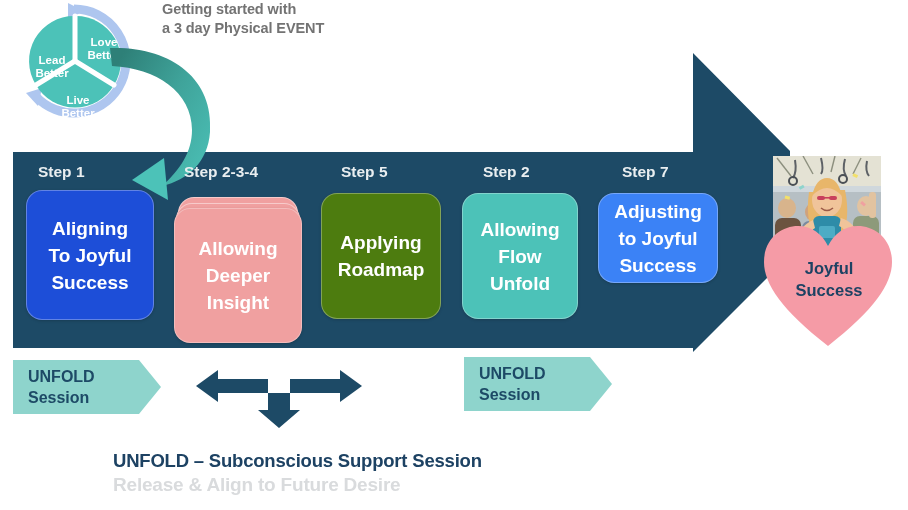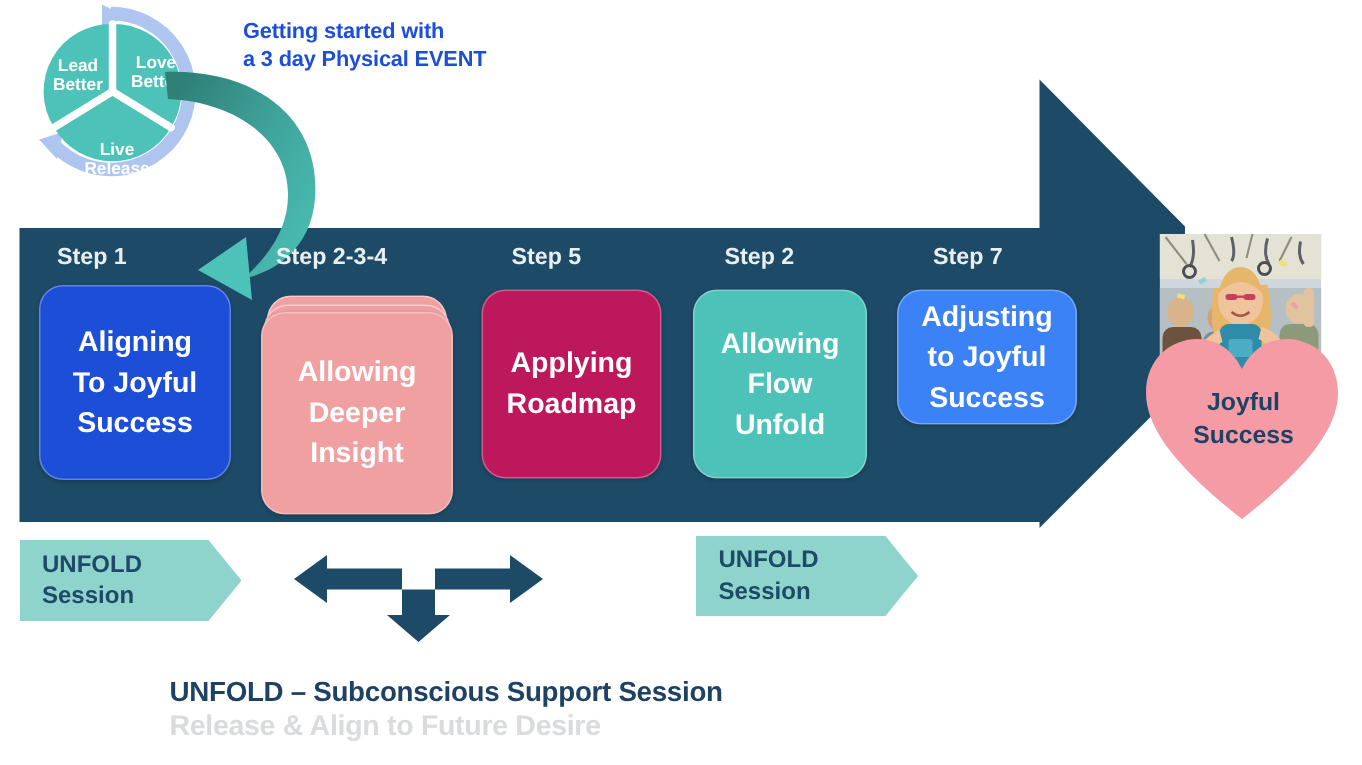--- a/index.html
+++ b/index.html
@@ -34,30 +34,30 @@
   }
   .cycle-seg-label {
     position: absolute;
     color: #ffffff;
     font-size: 11.5px;
     font-weight: 700;
     line-height: 13px;
     text-align: center;
     width: 54px;
   }
-  #cycle-label-lead { left: 7px;  top: 36px; }
+  #cycle-label-lead { left: 7px;  top: 52px; }
   #cycle-label-love { left: 59px; top: 34px; }
   #cycle-label-live { left: 33px; top: 92px; }
 
   
   #intro-heading {
     position: absolute;
     left: 162px;
-    top: 12px;
-    color: #1d4ed8;
+    top: 0;
+    color: #737373;
     font-size: 14.5px;
     font-weight: 700;
     line-height: 19px;
     letter-spacing: -0.1px;
     white-space: pre-line;
   }
 
   
   .step-label {
     position: absolute;
@@ -209,21 +209,21 @@
       <line x1="57" y1="59" x2="57" y2="14"></line>
       <line x1="57" y1="59" x2="96" y2="83"></line>
       <line x1="57" y1="59" x2="18" y2="83"></line>
     </g>
   </svg>
   <div class="cycle-seg-label" id="cycle-label-lead">Lead
 Better</div>
   <div class="cycle-seg-label" id="cycle-label-love">Love
 Better</div>
   <div class="cycle-seg-label" id="cycle-label-live">Live
-Release</div>
+Better</div>
 </div>
 
 <svg id="curved-arrow" viewBox="0 0 150 160" xmlns="http://www.w3.org/2000/svg">
   <defs>
     <linearGradient id="curvedGrad" x1="1" y1="1" x2="0" y2="0.2">
       <stop offset="0%" stop-color="#4cc2b8"></stop>
       <stop offset="55%" stop-color="#3fa39a"></stop>
       <stop offset="100%" stop-color="#2e8078"></stop>
     </linearGradient>
   </defs>
@@ -244,21 +244,21 @@
 <div class="step-card" id="step-card-1" style="left:26px; top:190px; width:128px; height:130px; background:#1d4ed8;">Aligning
 To Joyful
 Success</div>
 
 <div class="stack-layer" style="left:178px; top:197px; width:120px; height:36px; background:#f0a0a0;"></div>
 <div class="stack-layer" style="left:176px; top:203px; width:124px; height:36px; background:#f0a0a0;"></div>
 <div class="step-card" id="step-card-2" style="left:174px; top:208px; width:128px; height:135px; background:#f0a0a0;">Allowing
 Deeper
 Insight</div>
 
-<div class="step-card" id="step-card-3" style="left:321px; top:193px; width:120px; height:126px; background:#be185d;">Applying
+<div class="step-card" id="step-card-3" style="left:321px; top:193px; width:120px; height:126px; background:#4d7c0f;">Applying
 Roadmap</div>
 
 <div class="step-card" id="step-card-4" style="left:462px; top:193px; width:116px; height:126px; background:#4cc2b8;">Allowing
 Flow
 Unfold</div>
 
 <div class="step-card" id="step-card-5" style="left:598px; top:193px; width:120px; height:90px; background:#3b82f6;">Adjusting
 to Joyful
 Success</div>
 

